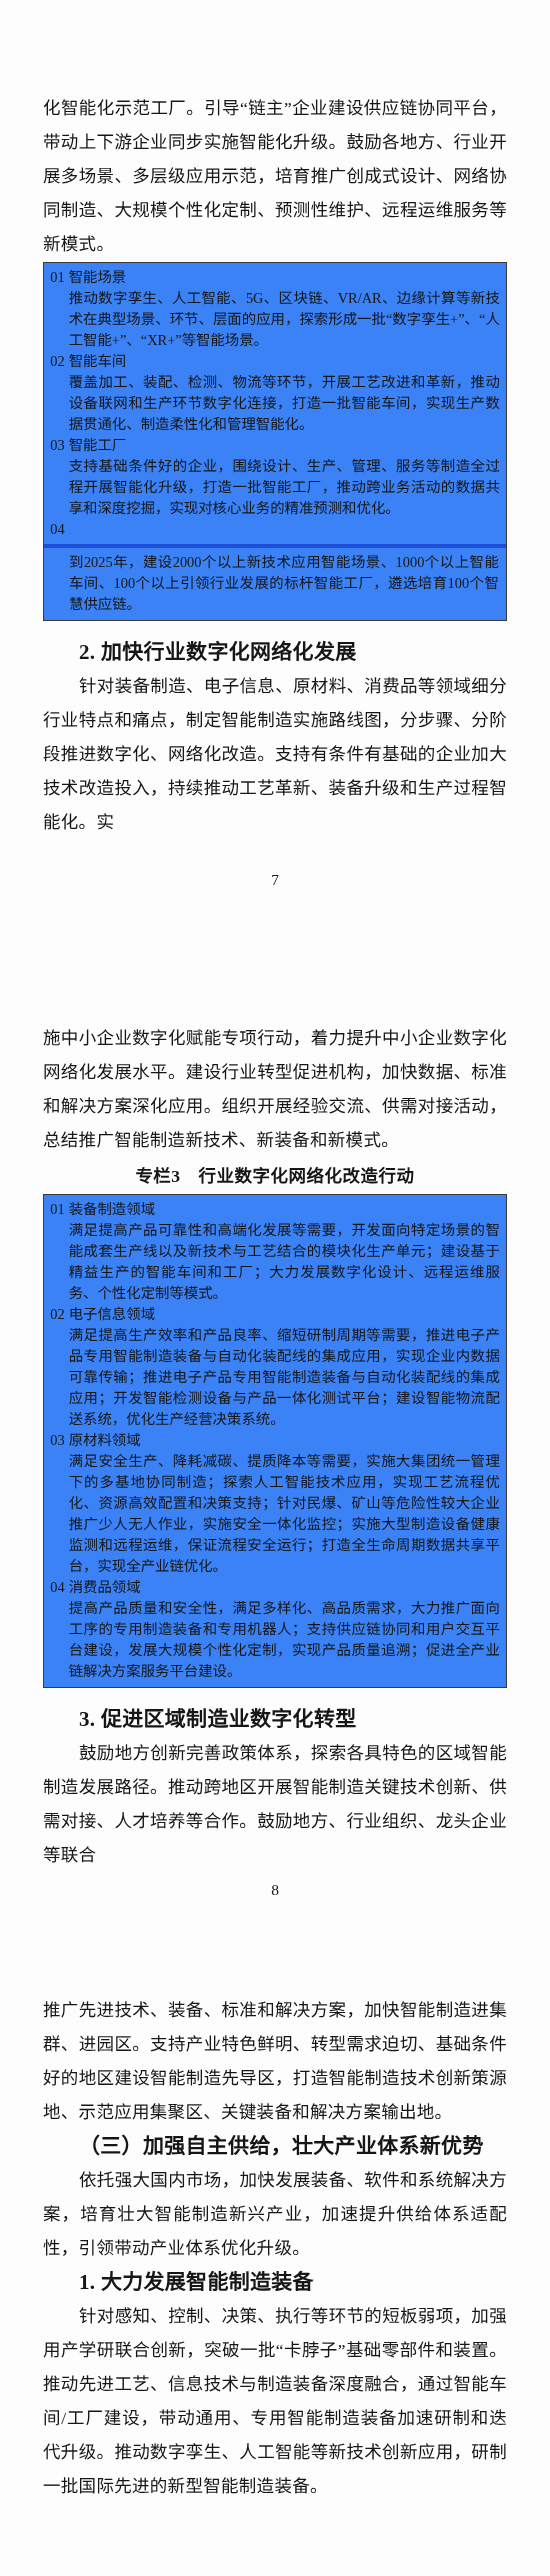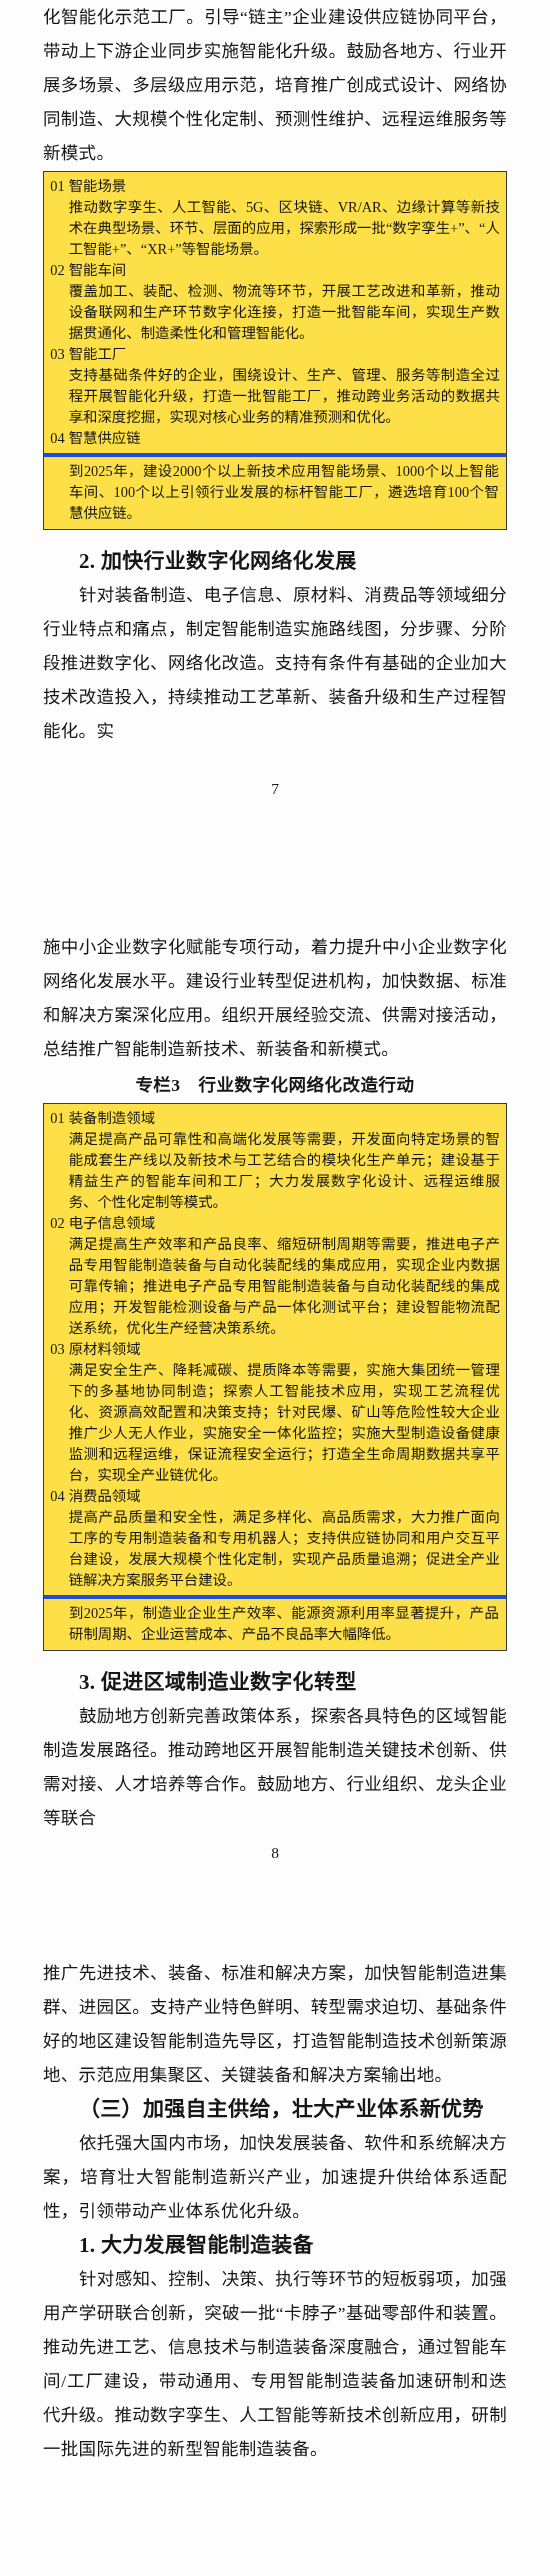--- a/index.html
+++ b/index.html
@@ -8,21 +8,21 @@
     background: #fdfdfd;
   }
   body {
     width: 550px;
     height: 2724px;
     font-family: "Liberation Serif", "DejaVu Serif", serif;
     color: #161616;
     overflow: hidden;
   }
   .page { position: relative; width: 550px; }
-  .page-1 { }
+  .page-1 { padding-top: 91px; }
   .page-2 { padding-top: 130px; }
   .page-3 { padding-top: 92px; }
 
   .para {
     margin: 0 43px;
     font-size: 17.5px;
     line-height: 34px;
     text-align: justify;
     letter-spacing: 0.3px;
   }
@@ -44,21 +44,21 @@
     font-weight: 700;
     text-indent: 36px;
     letter-spacing: 0.3px;
   }
   .page-3 .sec-heading { margin-top: 0; }
 
   .box {
     margin: 1px 43px 0;
     border: 1px solid #3a3a3a;
     padding: 4.1px 6.2px 5.2px;
-    background: #fde047;
+    background: #3b82f6;
   }
   .box-row {
     display: grid;
     grid-template-columns: 18.5px 1fr;
     font-size: 14.4px;
     line-height: 21px;
   }
   .row-num { font-variant-numeric: lining-nums; }
   .row-label { }
   .row-text { text-align: justify; }
@@ -106,21 +106,20 @@
       <div class="box-row">
         <div class="row-num">03</div>
         <div class="row-main">
           <div class="row-label">智能工厂</div>
           <div class="row-text">支持基础条件好的企业，围绕设计、生产、管理、服务等制造全过程开展智能化升级，打造一批智能工厂，推动跨业务活动的数据共享和深度挖掘，实现对核心业务的精准预测和优化。</div>
         </div>
       </div>
       <div class="box-row">
         <div class="row-num">04</div>
         <div class="row-main">
-          <div class="row-label">智慧供应链</div>
         </div>
       </div>
       <div class="box-footer">到2025年，建设2000个以上新技术应用智能场景、1000个以上智能车间、100个以上引领行业发展的标杆智能工厂，遴选培育100个智慧供应链。</div>
     </div>
 
     <h4 class="sec-heading">2. 加快行业数字化网络化发展</h4>
     <p class="para indent">针对装备制造、电子信息、原材料、消费品等领域细分行业特点和痛点，制定智能制造实施路线图，分步骤、分阶段推进数字化、网络化改造。支持有条件有基础的企业加大技术改造投入，持续推动工艺革新、装备升级和生产过程智能化。实</p>
 
     <div class="page-num">7</div>
   </section>
@@ -152,21 +151,20 @@
           <div class="row-text">满足安全生产、降耗减碳、提质降本等需要，实施大集团统一管理下的多基地协同制造；探索人工智能技术应用，实现工艺流程优化、资源高效配置和决策支持；针对民爆、矿山等危险性较大企业推广少人无人作业，实施安全一体化监控；实施大型制造设备健康监测和远程运维，保证流程安全运行；打造全生命周期数据共享平台，实现全产业链优化。</div>
         </div>
       </div>
       <div class="box-row">
         <div class="row-num">04</div>
         <div class="row-main">
           <div class="row-label">消费品领域</div>
           <div class="row-text">提高产品质量和安全性，满足多样化、高品质需求，大力推广面向工序的专用制造装备和专用机器人；支持供应链协同和用户交互平台建设，发展大规模个性化定制，实现产品质量追溯；促进全产业链解决方案服务平台建设。</div>
         </div>
       </div>
-      <div class="box-footer">到2025年，制造业企业生产效率、能源资源利用率显著提升，产品研制周期、企业运营成本、产品不良品率大幅降低。</div>
     </div>
 
     <h4 class="sec-heading">3. 促进区域制造业数字化转型</h4>
     <p class="para indent">鼓励地方创新完善政策体系，探索各具特色的区域智能制造发展路径。推动跨地区开展智能制造关键技术创新、供需对接、人才培养等合作。鼓励地方、行业组织、龙头企业等联合</p>
 
     <div class="page-num">8</div>
   </section>
 
   <section class="page page-3">
     <p class="para">推广先进技术、装备、标准和解决方案，加快智能制造进集群、进园区。支持产业特色鲜明、转型需求迫切、基础条件好的地区建设智能制造先导区，打造智能制造技术创新策源地、示范应用集聚区、关键装备和解决方案输出地。</p>

